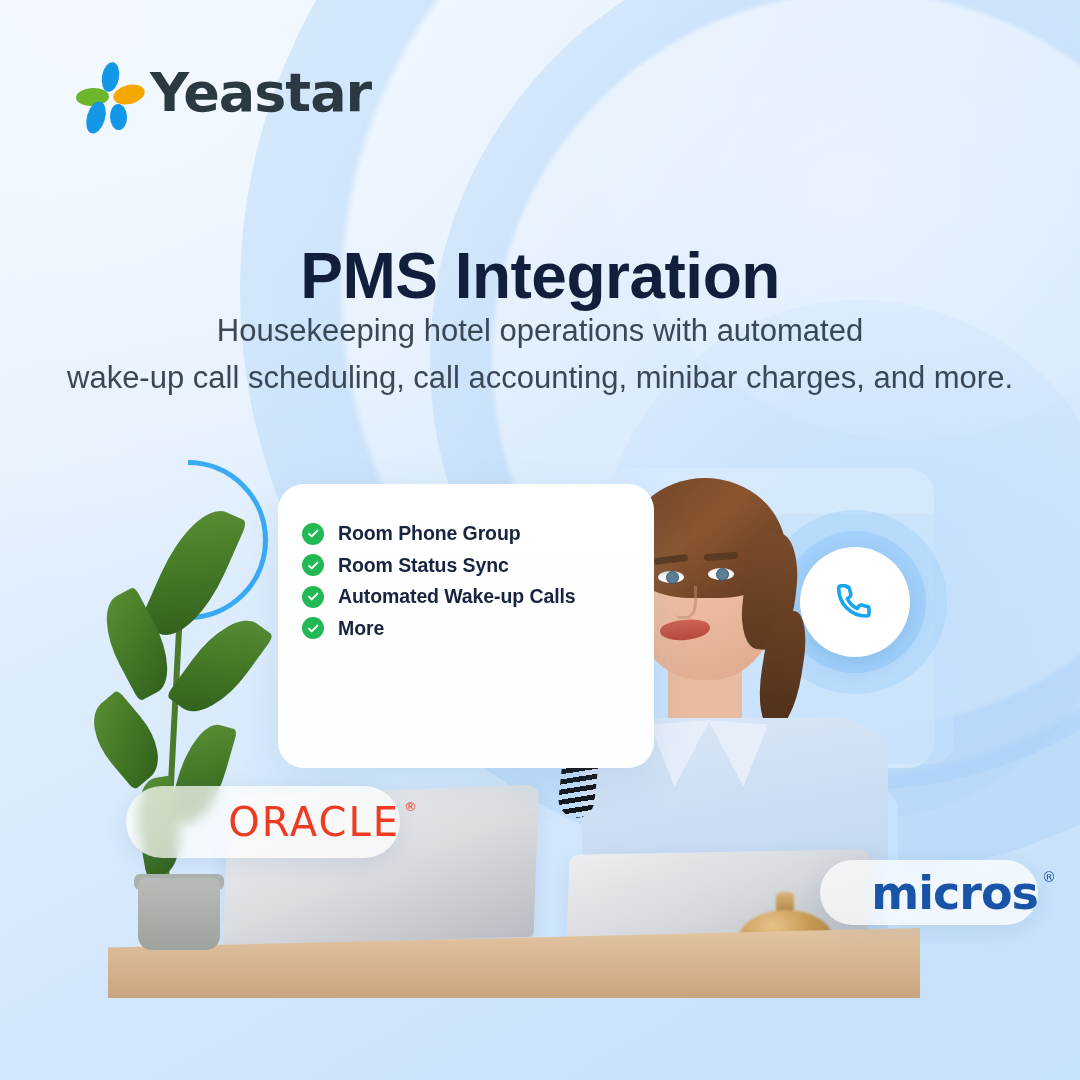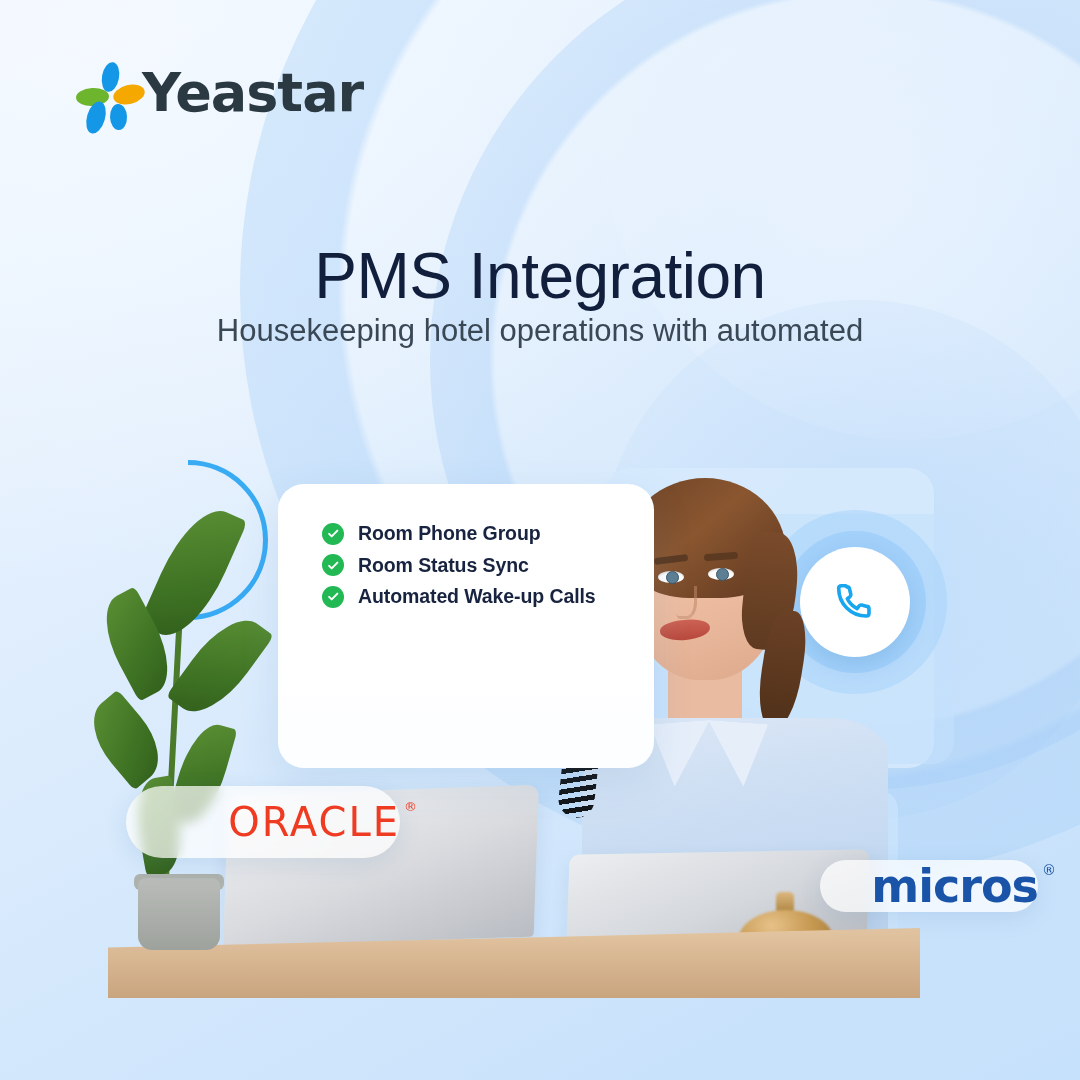--- a/index.html
+++ b/index.html
@@ -28,37 +28,37 @@
   .arc-c{
     width:520px;height:520px;left:600px;top:300px;
     background:radial-gradient(circle at 50% 50%, rgba(150,196,245,.26) 0%, rgba(150,196,245,.10) 70%, rgba(150,196,245,0) 100%);
   }
   .arc-top-right{
     position:absolute;right:-140px;top:-180px;width:620px;height:620px;border-radius:50%;
     background:radial-gradient(circle at 40% 60%, rgba(233,243,254,.85) 0%, rgba(233,243,254,0) 70%);
   }
 
   
-  .brand{position:absolute;left:78px;top:62px;display:flex;align-items:center;gap:6px;}
+  .brand{position:absolute;left:78px;top:62px;display:flex;align-items:center;gap:14px;}
   .brand-mark{position:relative;width:58px;height:62px;}
   .petal{position:absolute;border-radius:50%;}
   .p-top{width:17px;height:30px;left:24px;top:0px;background:#1597e8;transform:rotate(10deg);}
   .p-right{width:32px;height:19px;left:35px;top:23px;background:#f5a800;transform:rotate(-14deg);}
   .p-left{width:33px;height:18px;left:-2px;top:26px;background:#6cb52d;transform:rotate(-3deg);}
   .p-botleft{width:18px;height:33px;left:9px;top:39px;background:#1597e8;transform:rotate(16deg);}
   .p-botmid{width:17px;height:26px;left:32px;top:42px;background:#1597e8;transform:rotate(-2deg);}
   .brand-word{
     font-size:54px;font-weight:700;letter-spacing:-1px;color:#2b3a42;
     font-family:"DejaVu Sans", sans-serif;line-height:1;
   }
 
   
   .headline{
     position:absolute;left:0;right:0;top:196px;text-align:center;
-    font-size:64px;font-weight:400;color:#111f3c;letter-spacing:-0.5px;
+    font-size:64px;font-weight:700;color:#111f3c;letter-spacing:-0.5px;
   }
   .subhead{
     position:absolute;left:0;right:0;top:308px;text-align:center;
     font-size:31px;font-weight:400;color:#3a4856;line-height:1.50;
   }
   .subhead .line{display:block;}
 
   
   .scene{position:absolute;left:108px;top:460px;width:872px;height:538px;}
 
@@ -85,21 +85,21 @@
   }
   .badge-phone svg{width:46px;height:46px;display:block;}
 
   
   .card{
     position:absolute;left:170px;top:24px;width:376px;height:284px;
     background:linear-gradient(180deg,#ffffff 0%,#fdfeff 100%);
     border-radius:26px;box-shadow:0 14px 40px rgba(64,120,180,.13);
     padding:34px 0 0 0;box-sizing:border-box;
   }
-  .feature-list{list-style:none;margin:0;padding:0 0 0 44px;text-align:center;}
+  .feature-list{list-style:none;margin:0;padding:0 0 0 24px;text-align:center;}
   .feature-item{display:flex;align-items:center;gap:14px;height:31.5px;margin-bottom:0;}
   .check{
     width:22px;height:22px;border-radius:50%;background:#22b955;
     display:flex;align-items:center;justify-content:center;flex:0 0 22px;
   }
   .check svg{width:13px;height:13px;display:block;}
   .feature-text{font-size:19.5px;font-weight:600;color:#18233f;white-space:nowrap;letter-spacing:-0.1px;}
 
   
   .photo{position:absolute;left:440px;top:0px;width:340px;height:500px;overflow:hidden;}
@@ -222,21 +222,21 @@
 
   
   .pill{
     position:absolute;display:flex;align-items:center;justify-content:flex-end;
     background:rgba(255,255,255,.72);
     border-radius:44px;
     box-shadow:0 6px 22px rgba(70,120,170,.14);
     backdrop-filter:blur(6px);
   }
   .pill-oracle{left:126px;top:786px;width:274px;height:72px;}
-  .pill-micros{left:820px;top:860px;width:218px;height:52px;}
+  .pill-micros{left:820px;top:860px;width:218px;height:65px;}
   .oracle-text{
     font-family:"DejaVu Sans", sans-serif;
     font-size:40px;font-weight:400;letter-spacing:2px;color:#ee3b22;line-height:1;position:relative;
   }
   .oracle-text .reg{font-size:13px;position:absolute;top:-2px;right:-17px;letter-spacing:0;}
   .micros-text{
     font-family:"DejaVu Sans", sans-serif;
     font-size:46px;font-weight:700;letter-spacing:-1px;color:#1a54a8;line-height:1;position:relative;
   }
   .micros-text .reg{font-size:14px;position:absolute;top:0px;right:-18px;font-weight:400;letter-spacing:0;}
@@ -258,20 +258,21 @@
       <span class="petal p-left"></span>
       <span class="petal p-botleft"></span>
       <span class="petal p-botmid"></span>
     </div>
     <div class="brand-word">Yeastar</div>
   </div>
 
   <h1 class="headline">PMS Integration</h1>
   <div class="subhead">
     <span class="line">Housekeeping hotel operations with automated</span>
+    <span class="line">wake-up call scheduling, call accounting, minibar charges, and more.</span>
   </div>
 
   <div class="scene">
 
     <div class="panel panel-1"></div>
     <div class="panel panel-2"></div>
     <div class="panel panel-3"></div>
 
     <div class="ring ring-outer"></div>
     <div class="ring ring-mid"></div>
@@ -341,20 +342,28 @@
           <span class="feature-text">Room Status Sync</span>
         </li>
         <li class="feature-item">
           <span class="check">
             <svg viewBox="0 0 16 16">
                 <path d="M2.6 8.4l3.2 3.2 7-7.2" fill="none" stroke="#fff" stroke-width="2.4" stroke-linecap="round" stroke-linejoin="round"></path>
               </svg>
           </span>
           <span class="feature-text">Automated Wake-up Calls</span>
         </li>
+        <li class="feature-item">
+          <span class="check">
+            <svg viewBox="0 0 16 16">
+                <path d="M2.6 8.4l3.2 3.2 7-7.2" fill="none" stroke="#fff" stroke-width="2.4" stroke-linecap="round" stroke-linejoin="round"></path>
+              </svg>
+          </span>
+          <span class="feature-text">More</span>
+        </li>
       </ul>
     </div>
 
   </div>
 
   <div class="pill pill-oracle">
     <span class="oracle-text"><span>ORACLE</span><span class="reg">®</span></span>
   </div>
 
   <div class="pill pill-micros">

